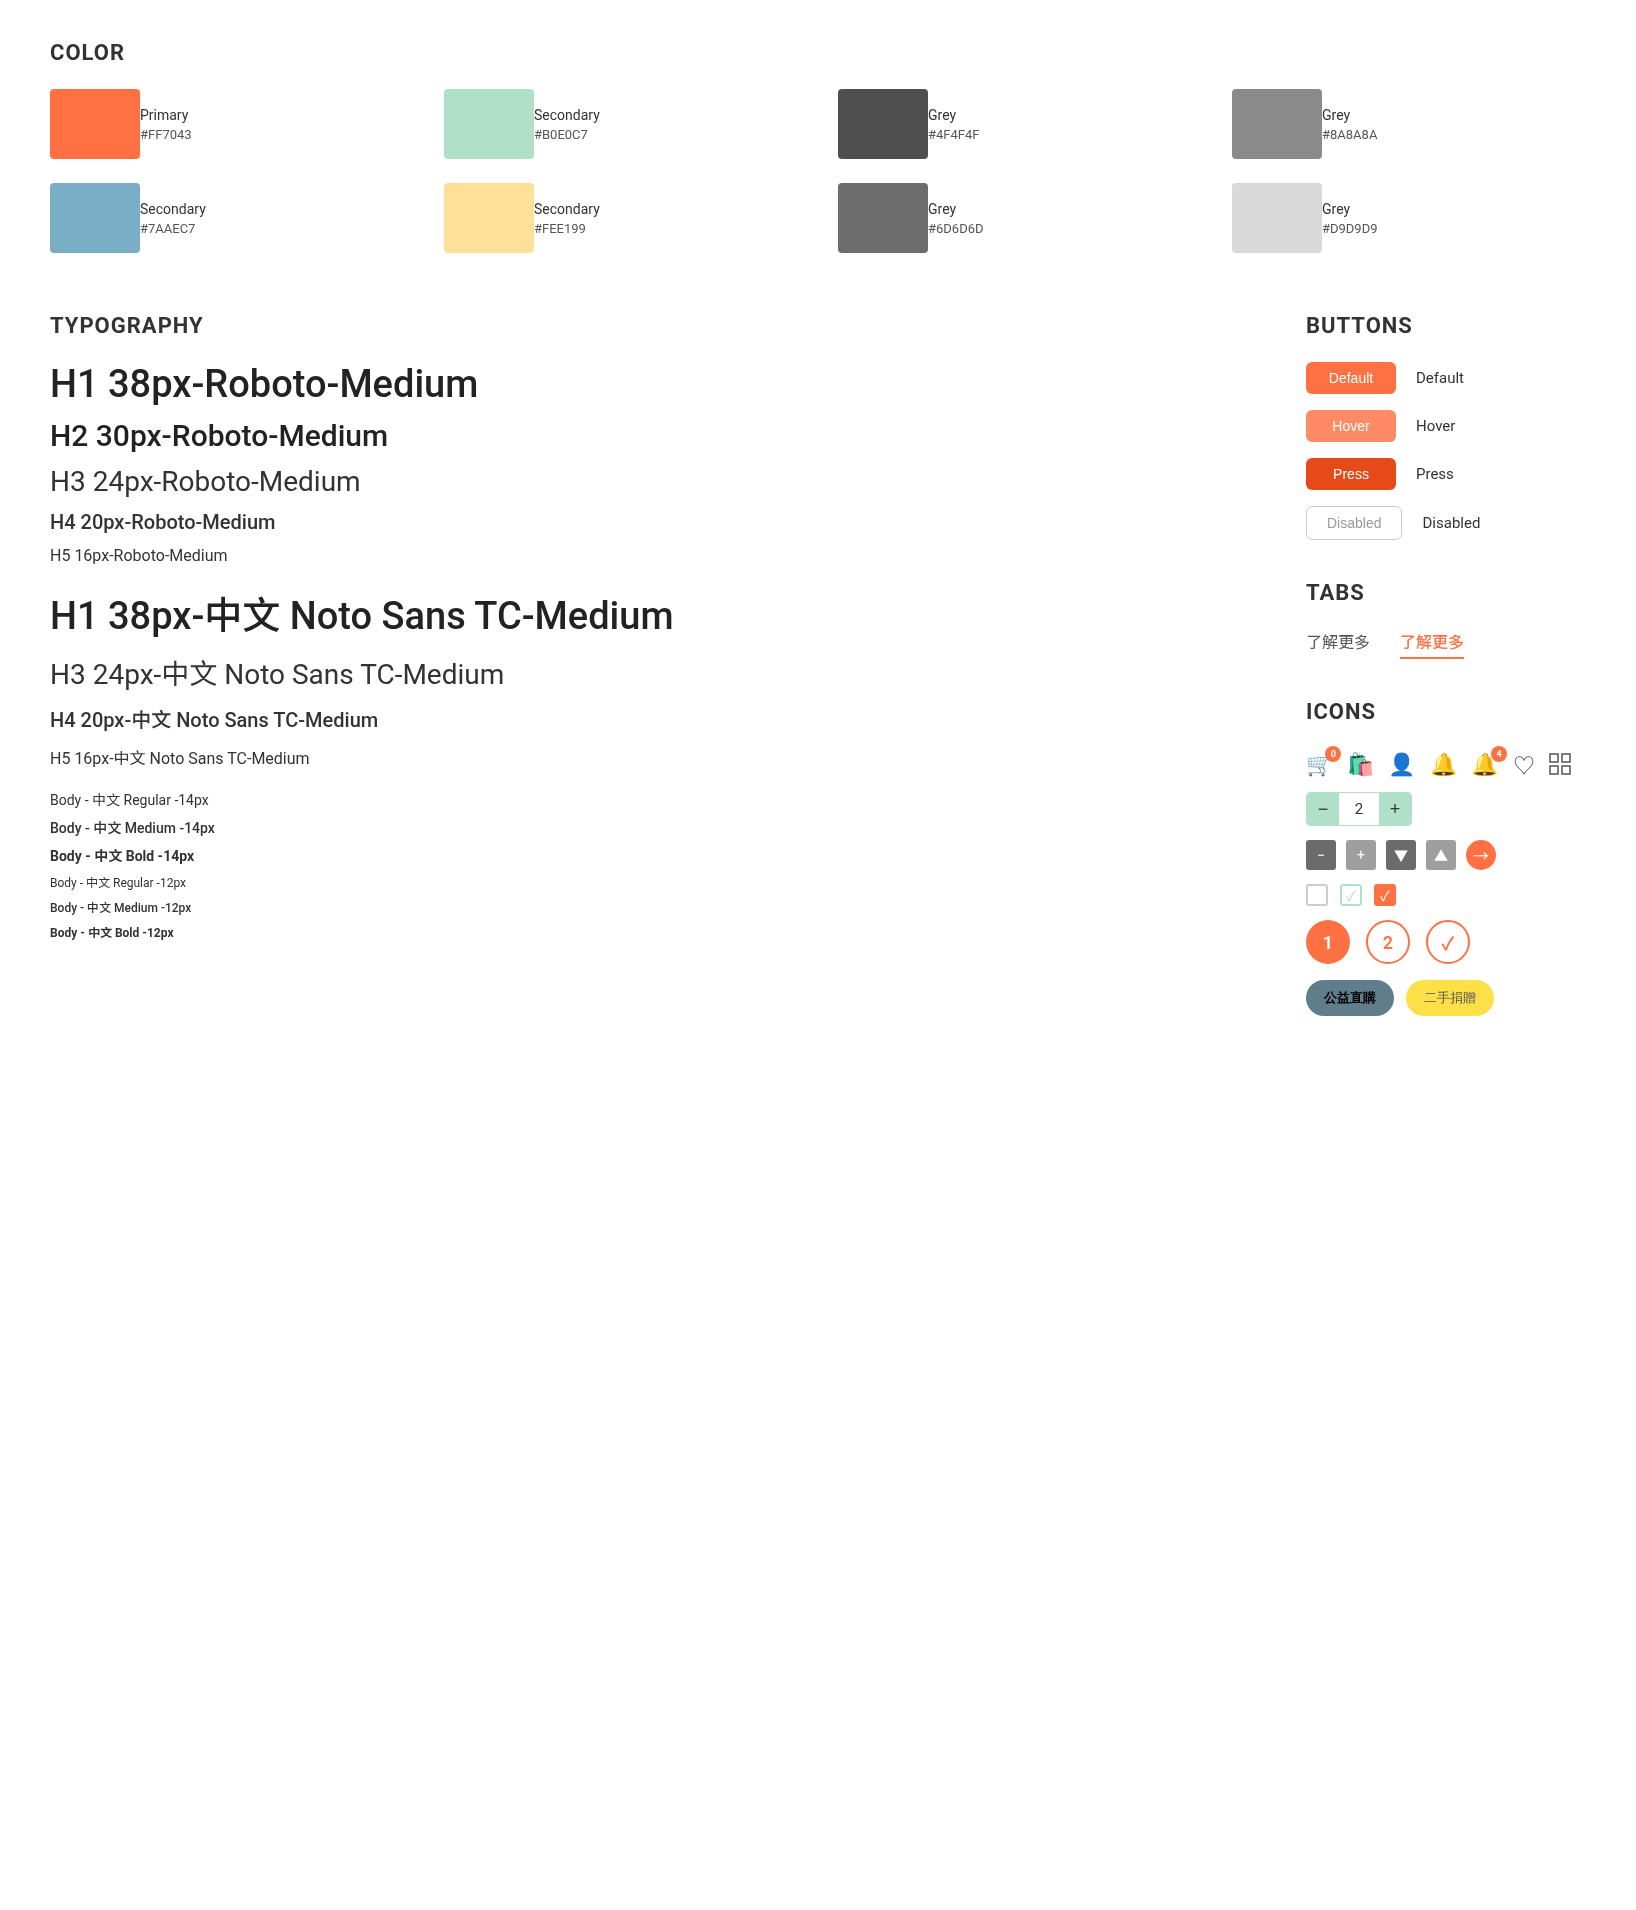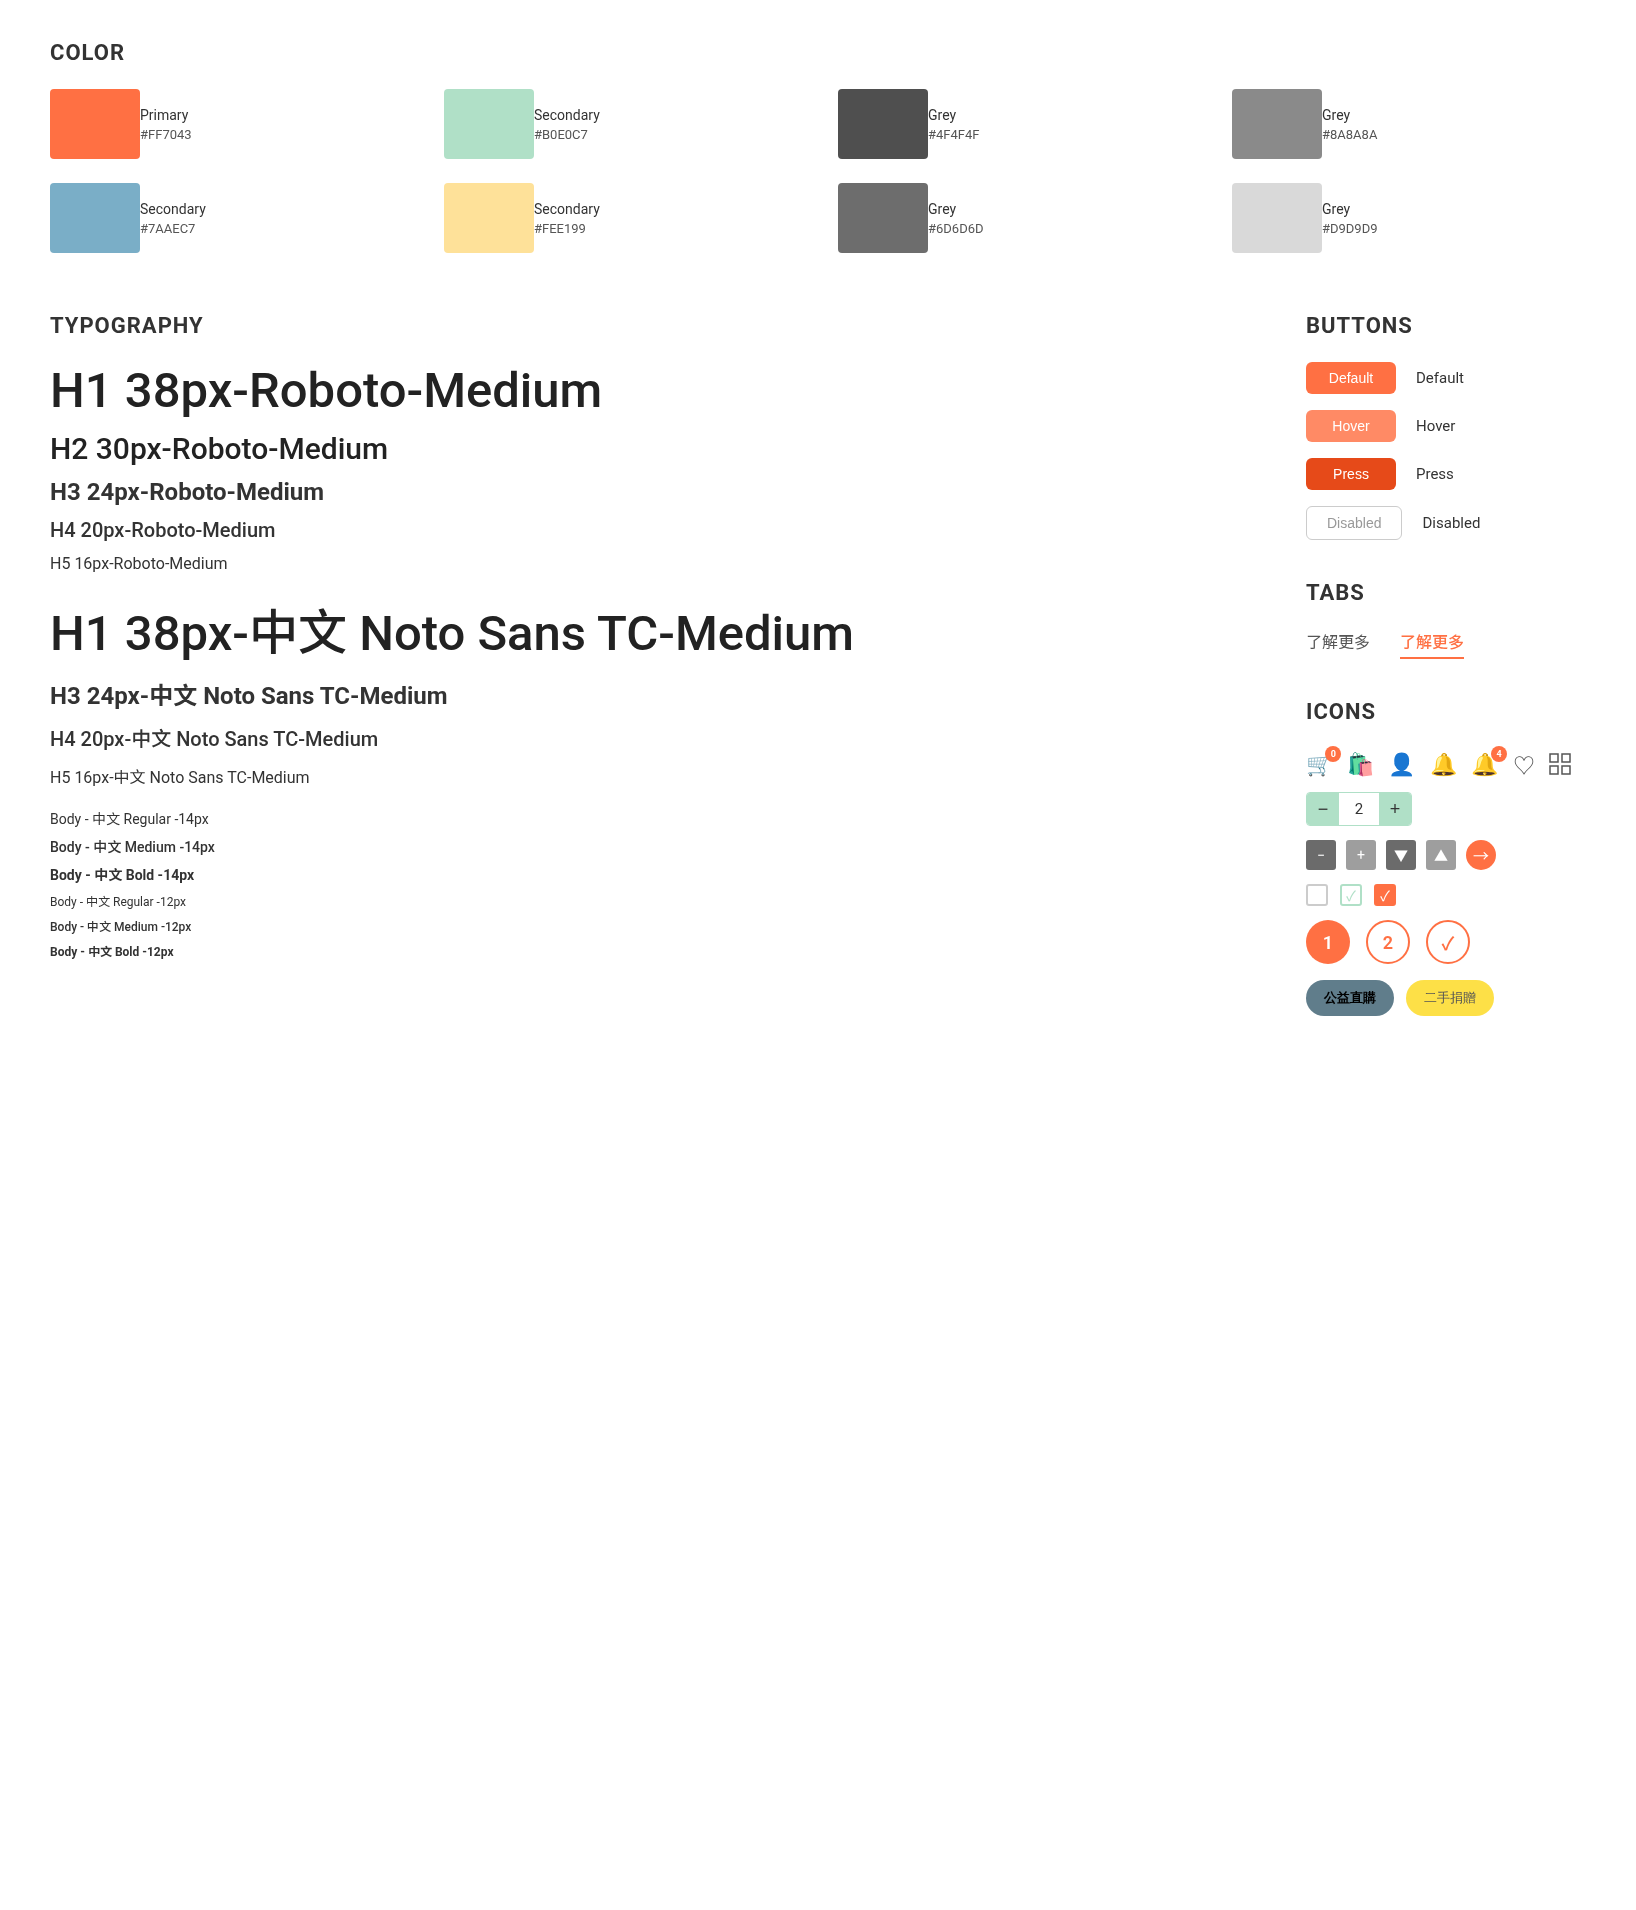--- a/index.html
+++ b/index.html
@@ -70,23 +70,23 @@
     .right-panel {
       width: 280px;
       flex-shrink: 0;
     }
 
     
     .typography-section {
       margin-bottom: 40px;
     }
 
-    .typo-h1 { font-size: 49px; font-weight: 500; margin-bottom: 12px; color: #222; }
+    .typo-h1 { font-size: 38px; font-weight: 500; margin-bottom: 12px; color: #222; }
     .typo-h2 { font-size: 30px; font-weight: 500; margin-bottom: 12px; color: #222; }
-    .typo-h3 { font-size: 24px; font-weight: 700; margin-bottom: 12px; color: #333; }
+    .typo-h3 { font-size: 28px; font-weight: 400; margin-bottom: 12px; color: #333; }
     .typo-h4 { font-size: 20px; font-weight: 500; margin-bottom: 12px; color: #333; }
     .typo-h5 { font-size: 16px; font-weight: 400; margin-bottom: 20px; color: #333; }
     .typo-body-reg-14 { font-size: 14px; font-weight: 400; margin-bottom: 8px; color: #333; }
     .typo-body-med-14 { font-size: 14px; font-weight: 500; margin-bottom: 8px; color: #333; }
     .typo-body-bold-14 { font-size: 14px; font-weight: 700; margin-bottom: 8px; color: #333; }
     .typo-body-reg-12 { font-size: 12px; font-weight: 400; margin-bottom: 8px; color: #333; }
     .typo-body-med-12 { font-size: 12px; font-weight: 500; margin-bottom: 8px; color: #333; }
     .typo-body-bold-12 { font-size: 12px; font-weight: 700; margin-bottom: 8px; color: #333; }
 
     

